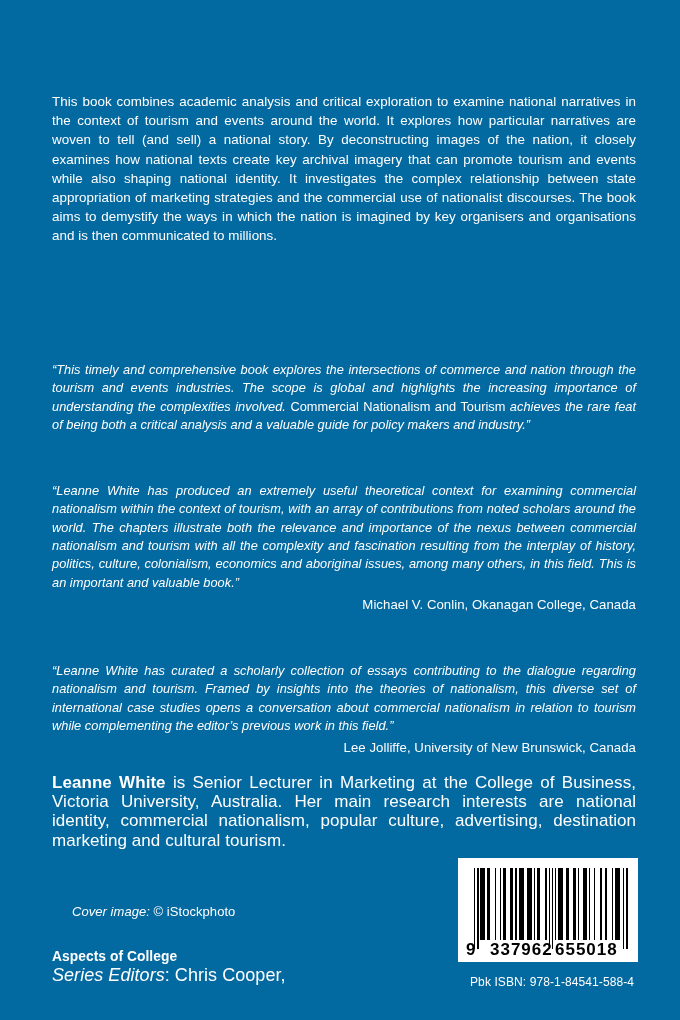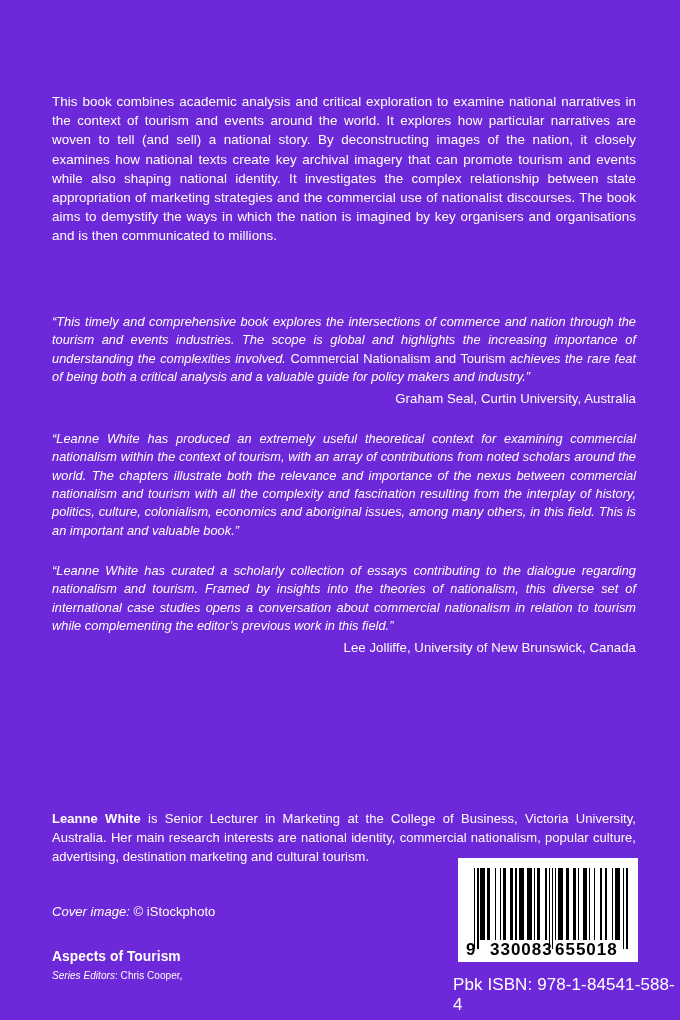--- a/index.html
+++ b/index.html
@@ -4,21 +4,21 @@
 <style>
   html, body {
     margin: 0;
     padding: 0;
     background: #3d3d3d;
   }
   .cover {
     position: relative;
     width: 680px;
     height: 1020px;
-    background: #6d28d9;
+    background: #0369a1;
     overflow: hidden;
     font-family: "Liberation Sans", sans-serif;
     color: #ffffff;
     -webkit-font-smoothing: antialiased;
   }
 
   
   .col {
     position: absolute;
     left: 52px;
@@ -39,66 +39,67 @@
     top: 313px;
   }
   .quote-block { margin-bottom: 22px; }
   .quote-block:last-child { margin-bottom: 0; }
   .quote-text {
     font-size: 12.8px;
     line-height: 18.3px;
     font-style: italic;
     text-align: justify;
     letter-spacing: 0.02px;
+    margin-top: 48px;
   }
   .quote-text .roman { font-style: normal; }
   .quote-attrib {
     font-size: 13.2px;
     line-height: 19px;
     text-align: right;
     font-style: normal;
     margin-top: 3px;
     letter-spacing: 0.05px;
   }
 
   
   .bio {
     top: 773px;
-    font-size: 13px;
+    font-size: 17px;
     line-height: 19.2px;
     text-align: justify;
     letter-spacing: 0.05px;
-    margin-top: 36px;
   }
   .bio .name { font-weight: bold; }
 
   
   .footer {
     position: absolute;
     left: 52px;
     top: 903px;
     width: 380px;
   }
   .cover-image-line {
     font-size: 13px;
     line-height: 18px;
     letter-spacing: 0.05px;
+    margin-left: 20px;
   }
   .cover-image-line .lab { font-style: italic; }
   .series {
     margin-top: 26px;
   }
   .series-title {
     font-size: 13.8px;
     font-weight: bold;
     line-height: 19px;
     letter-spacing: 0.05px;
   }
   .series-editors {
-    font-size: 10px;
+    font-size: 18px;
     line-height: 19px;
     letter-spacing: 0.05px;
   }
   .series-editors .lab { font-style: italic; }
 
   
   .barcode-box {
     position: absolute;
     left: 458px;
     top: 858px;
@@ -137,57 +138,57 @@
     position: absolute; left: 8px; bottom: 0;
   }
   .barcode-digits .d2 {
     position: absolute; left: 32px; bottom: 0;
   }
   .barcode-digits .d3 {
     position: absolute; left: 97px; bottom: 0;
   }
   .isbn-line {
     position: absolute;
-    left: 453px;
+    left: 470px;
     top: 975px;
-    font-size: 17px;
+    font-size: 12px;
     letter-spacing: 0.1px;
   }
 </style>
 </head>
 <body>
 
 <div class="cover">
 
   <div class="col blurb">This book combines academic analysis and critical exploration to examine national narratives in the context of tourism and events around the world. It explores how particular narratives are woven to tell (and sell) a national story. By deconstructing images of the nation, it closely examines how national texts create key archival imagery that can promote tourism and events while also shaping national identity. It investigates the complex relationship between state appropriation of marketing strategies and the commercial use of nationalist discourses. The book aims to demystify the ways in which the nation is imagined by key organisers and organisations and is then communicated to millions.</div>
 
   <div class="col quotes">
 
     <div class="quote-block">
       <div class="quote-text"><span>“This timely and comprehensive book explores the intersections of commerce and nation through the tourism and events industries. The scope is global and highlights the increasing importance of understanding the complexities involved. </span><span class="roman">Commercial Nationalism and Tourism</span><span> achieves the rare feat of being both a critical analysis and a valuable guide for policy makers and industry.”</span></div>
-      <div class="quote-attrib">Graham Seal, Curtin University, Australia</div>
     </div>
 
     <div class="quote-block">
       <div class="quote-text"><span>“Leanne White has produced an extremely useful theoretical context for examining commercial nationalism within the context of tourism, with an array of contributions from noted scholars around the world. The chapters illustrate both the relevance and importance of the nexus between commercial nationalism and tourism with all the complexity and fascination resulting from the interplay of history, politics, culture, colonialism, economics and aboriginal issues, among many others, in this field. This is an important and valuable book.”</span><span class="roman"></span><span></span></div>
+      <div class="quote-attrib">Michael V. Conlin, Okanagan College, Canada</div>
     </div>
 
     <div class="quote-block">
       <div class="quote-text"><span>“Leanne White has curated a scholarly collection of essays contributing to the dialogue regarding nationalism and tourism. Framed by insights into the theories of nationalism, this diverse set of international case studies opens a conversation about commercial nationalism in relation to tourism while complementing the editor’s previous work in this field.”</span><span class="roman"></span><span></span></div>
       <div class="quote-attrib">Lee Jolliffe, University of New Brunswick, Canada</div>
     </div>
 
   </div>
 
   <div class="col bio"><span class="name">Leanne White</span><span> is Senior Lecturer in Marketing at the College of Business, Victoria University, Australia. Her main research interests are national identity, commercial nationalism, popular culture, advertising, destination marketing and cultural tourism.</span></div>
 
   <div class="footer">
     <div class="cover-image-line"><span class="lab">Cover image:</span><span> © iStockphoto</span></div>
     <div class="series">
-      <div class="series-title">Aspects of Tourism</div>
+      <div class="series-title">Aspects of College</div>
       <div class="series-editors"><span class="lab">Series Editors</span><span>: Chris Cooper,</span></div>
     </div>
   </div>
 
   <div class="barcode-box">
     <div class="barcode-bars" id="bars">
         <div class="bar guard" style="left: 0px; width: 1.27105px;"></div>
         <div class="bar guard" style="left: 3.24211px; width: 1.27105px;"></div>
         <div class="bar" style="left: 6.48421px; width: 4.51316px;"></div>
         <div class="bar" style="left: 12.9684px; width: 2.89211px;"></div>
@@ -213,20 +214,20 @@
         <div class="bar" style="left: 119.958px; width: 1.27105px;"></div>
         <div class="bar" style="left: 126.442px; width: 1.27105px;"></div>
         <div class="bar" style="left: 131.305px; width: 1.27105px;"></div>
         <div class="bar" style="left: 137.789px; width: 1.27105px;"></div>
         <div class="bar" style="left: 141.032px; width: 4.51316px;"></div>
         <div class="bar guard" style="left: 149.137px; width: 1.27105px;"></div>
         <div class="bar guard" style="left: 152.379px; width: 1.27105px;"></div>
       </div>
     <div class="barcode-digits">
       <span class="d1">9</span>
-      <span class="d2">330083</span>
+      <span class="d2">337962</span>
       <span class="d3">655018</span>
     </div>
   </div>
 
   <div class="isbn-line">Pbk ISBN: 978-1-84541-588-4</div>
 
 </div>
 
 </body></html>

